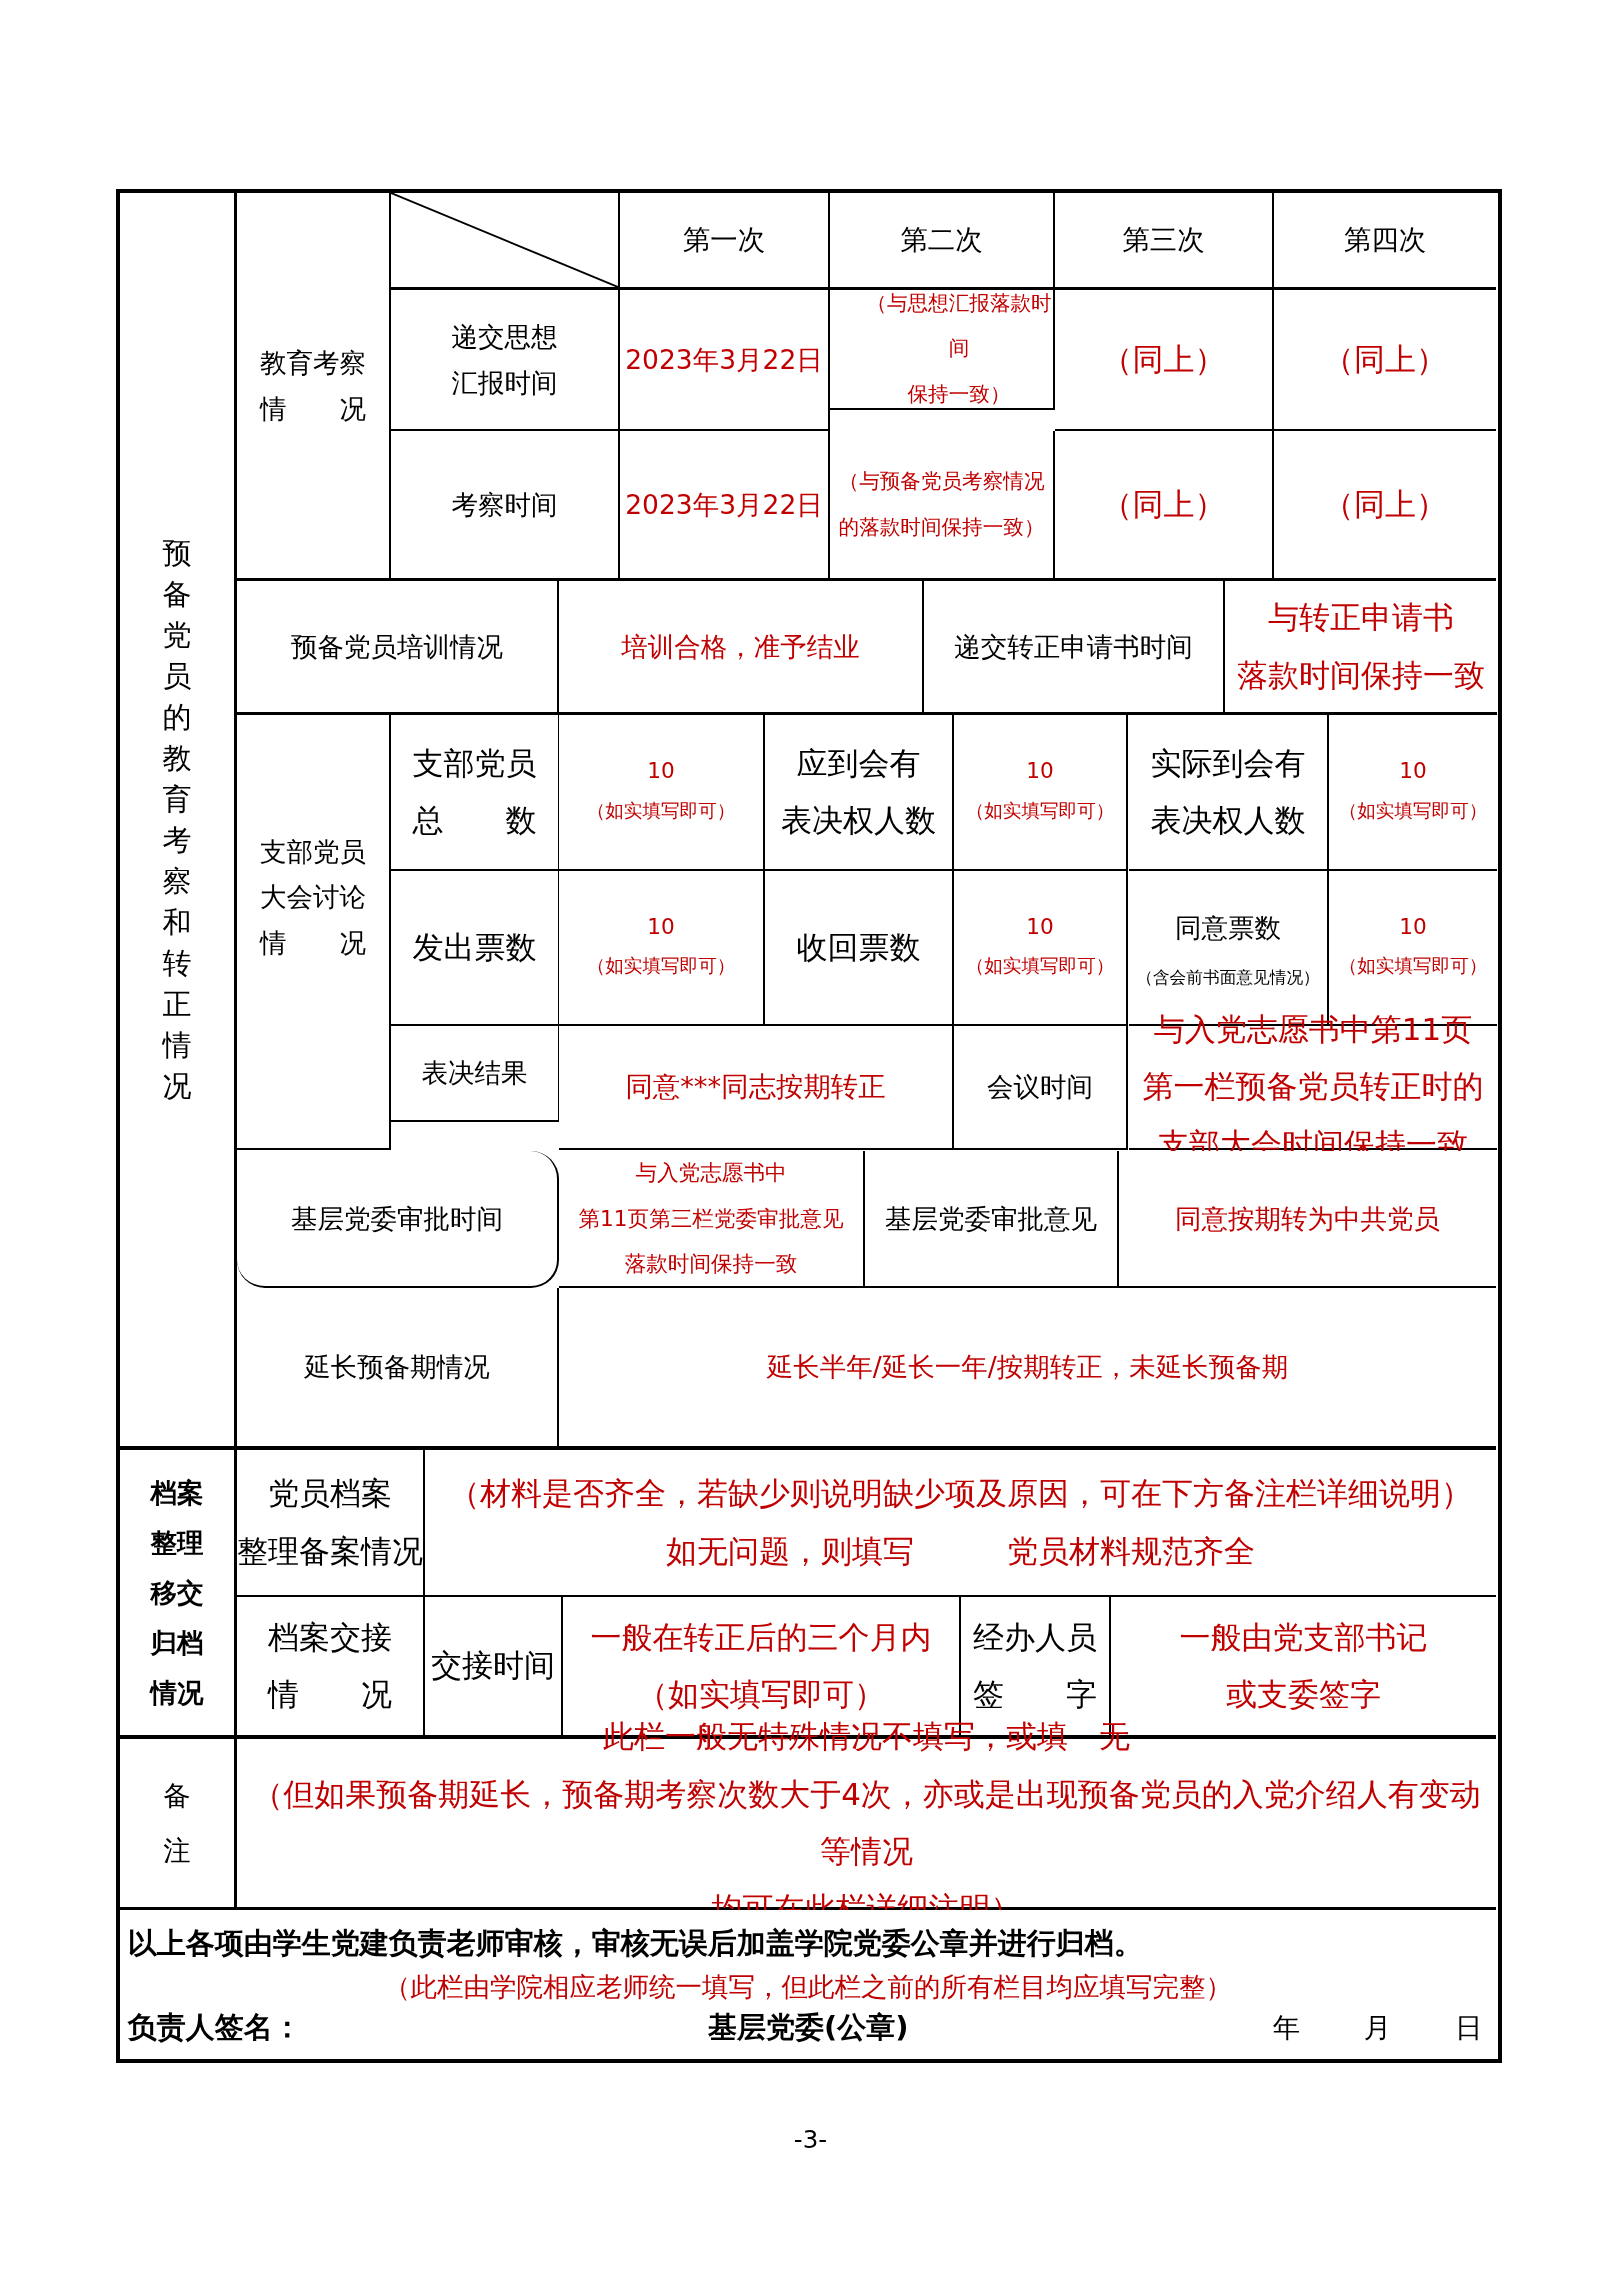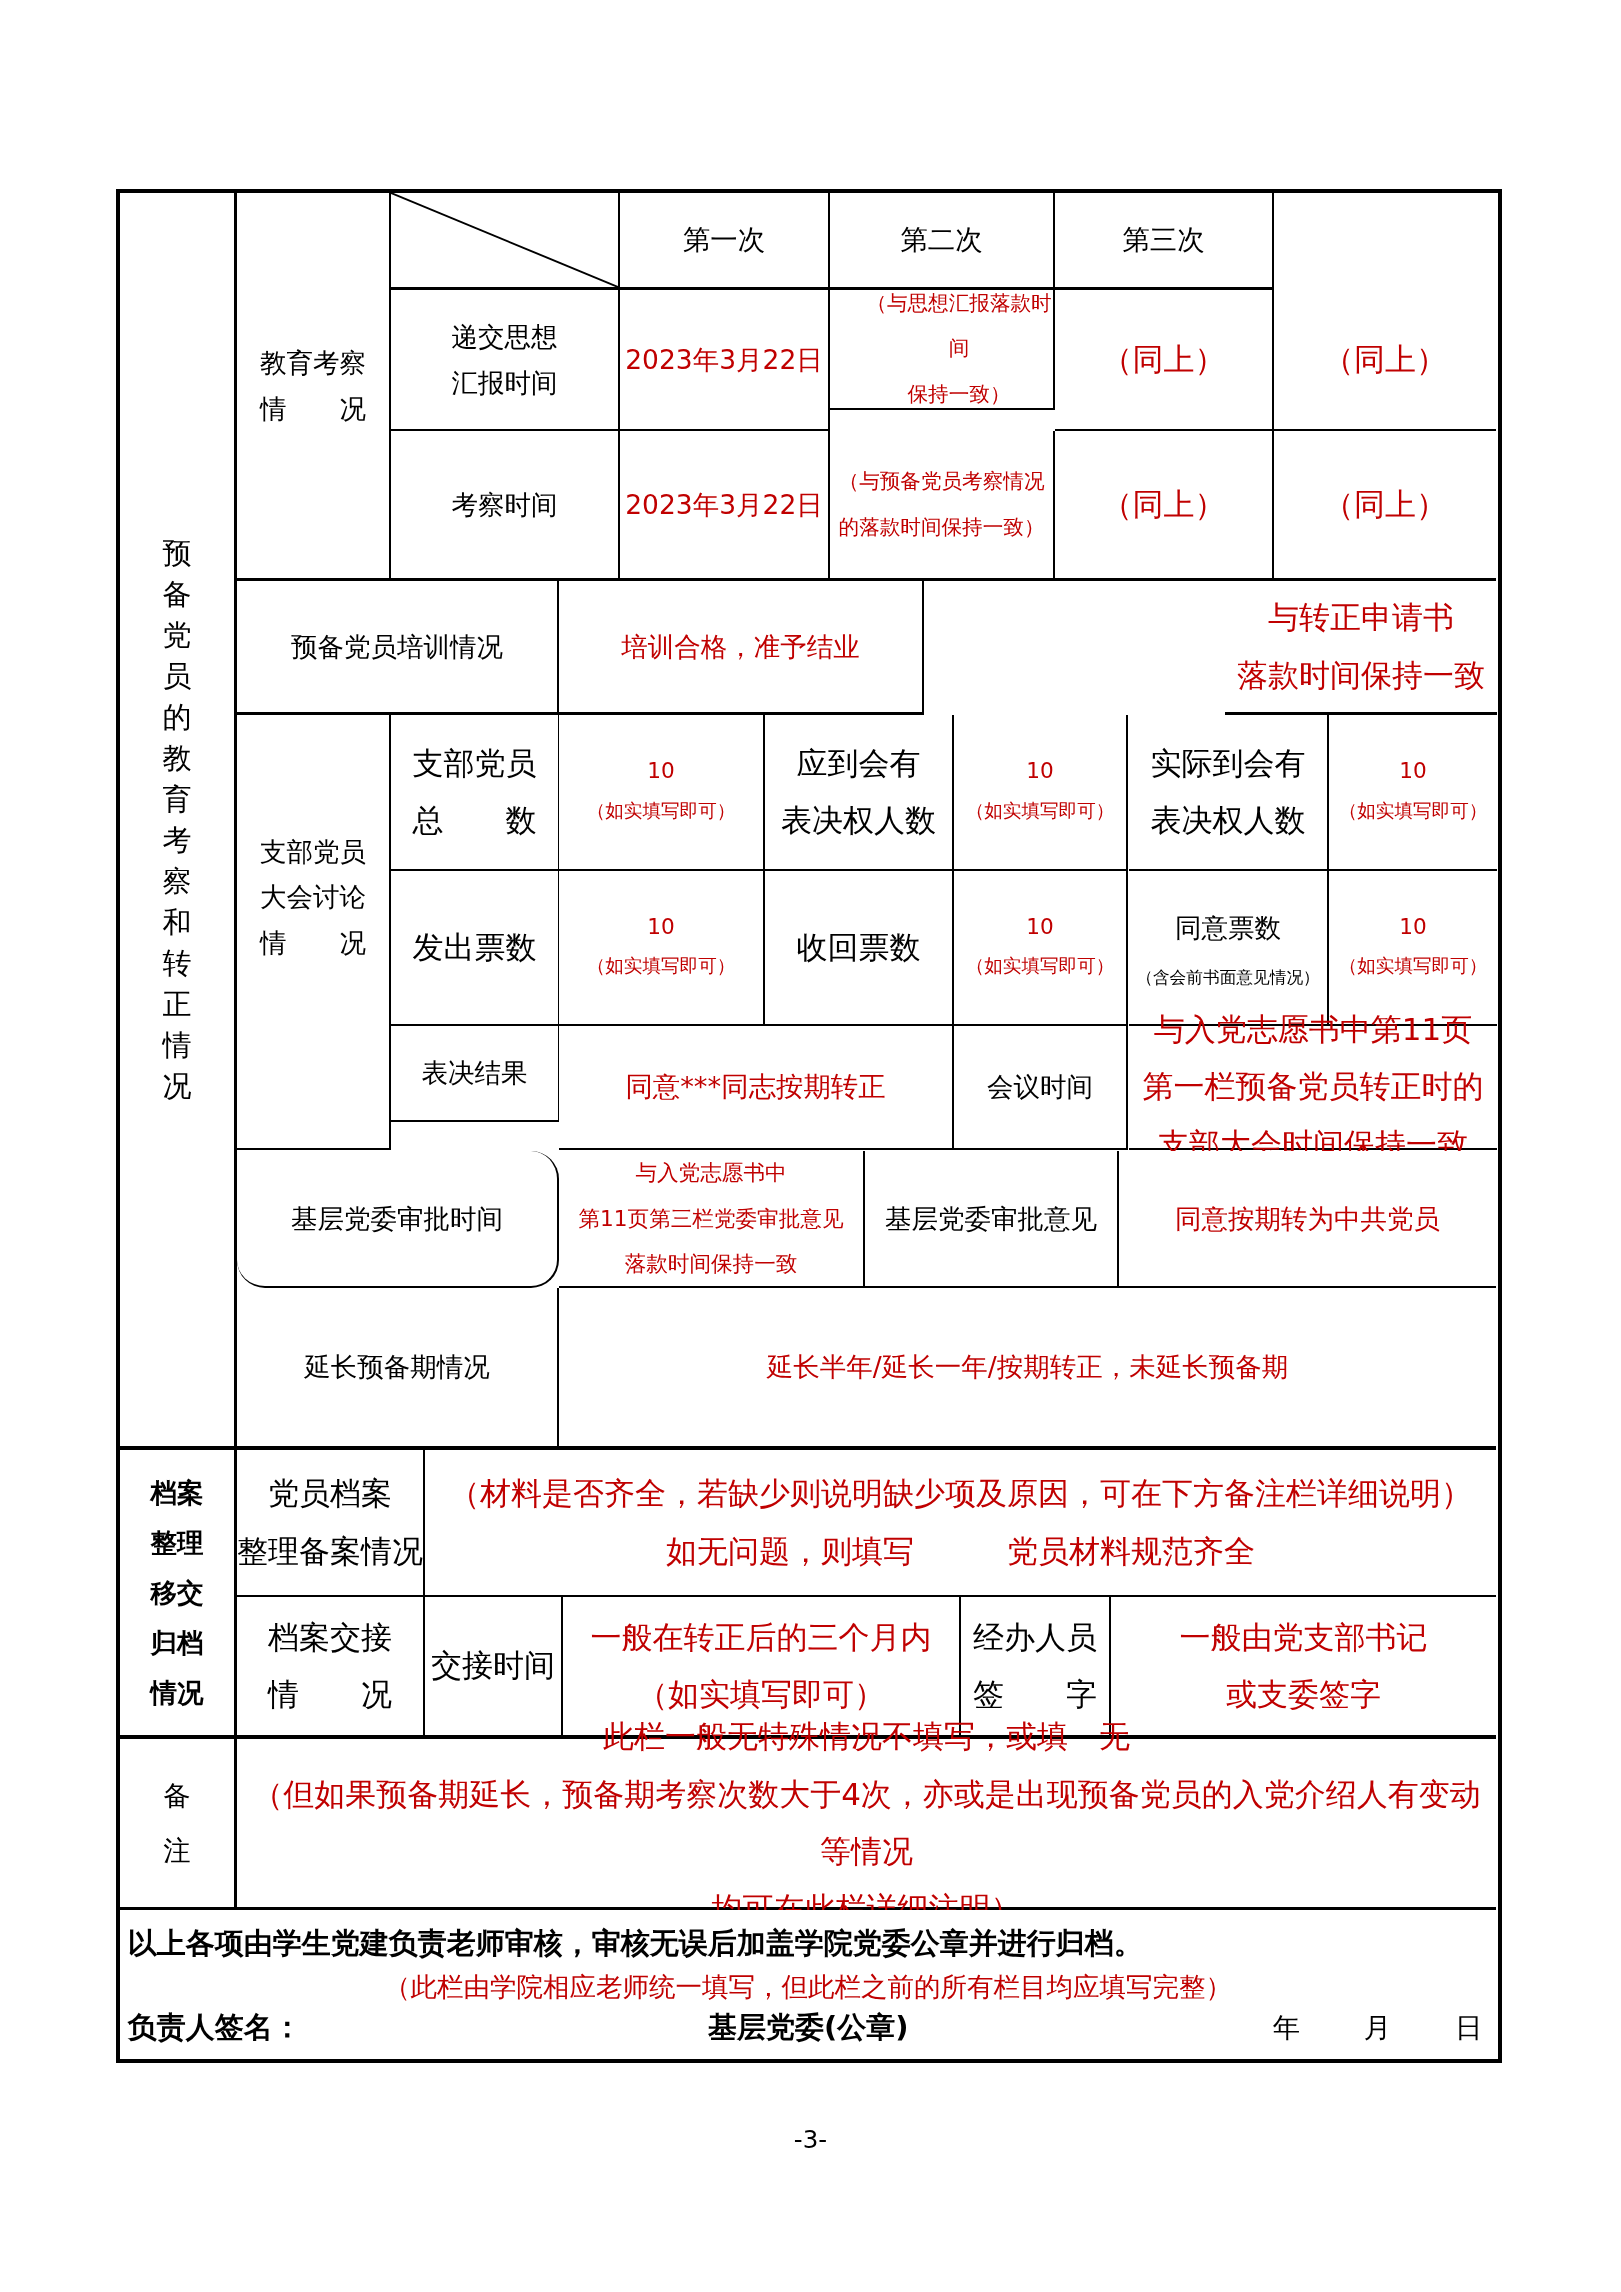--- a/index.html
+++ b/index.html
@@ -70,20 +70,21 @@
     </div>
 
     <div class="cell b4" style="left:271px;top:0;width:229px;height:97px;">
       <svg class="diag-svg" viewBox="0 0 234 99" preserveAspectRatio="none">
         <line x1="0" y1="0" x2="234" y2="99" stroke="#000" stroke-width="2"></line>
       </svg>
     </div>
     <div class="cell b4 f28" style="left:500px;top:0;width:210px;height:97px;">第一次</div>
     <div class="cell b4 f28" style="left:710px;top:0;width:225px;height:97px;">第二次</div>
     <div class="cell b4 f28" style="left:935px;top:0;width:219px;height:97px;">第三次</div>
+    <div class="cell b4 f28 er" style="left:1154px;top:0;width:222px;height:97px;">第四次</div>
 
     <div class="cell f27" style="left:271px;top:97px;width:229px;height:141px;">
       <span class="ln">递交思想</span>
       <span class="ln">汇报时间</span>
     </div>
     <div class="cell red f27" style="left:500px;top:97px;width:210px;height:141px;">2023年3月22日</div>
     <div class="cell red f21" style="left:710px;top:97px;width:225px;height:120px;padding-left:35px;">
       <span class="ln">（与思想汇报落款时间</span>
       <span class="ln">保持一致）</span>
     </div>
@@ -94,20 +95,21 @@
     <div class="cell b4 red f27" style="left:500px;top:238px;width:210px;height:150px;">2023年3月22日</div>
     <div class="cell b4 red f21" style="left:710px;top:238px;width:225px;height:150px;">
       <span class="ln">（与预备党员考察情况</span>
       <span class="ln">的落款时间保持一致）</span>
     </div>
     <div class="cell b4 red f26" style="left:935px;top:238px;width:219px;height:150px;">（同上）</div>
     <div class="cell b4 red f26 er" style="left:1154px;top:238px;width:222px;height:150px;">（同上）</div>
 
     <div class="cell b4 f27" style="left:117px;top:388px;width:322px;height:134px;">预备党员培训情况</div>
     <div class="cell b4 red f27" style="left:439px;top:388px;width:365px;height:134px;">培训合格，准予结业</div>
+    <div class="cell b4 f27" style="left:804px;top:388px;width:301px;height:134px;">递交转正申请书时间</div>
     <div class="cell b4 red f26 er" style="left:1105px;top:388px;width:272px;height:134px;">
       <span class="ln">与转正申请书</span>
       <span class="ln">落款时间保持一致</span>
     </div>
 
     <div class="cell f27" style="left:117px;top:522px;width:154px;height:435px;padding-bottom:69px;">
       <span class="ln">支部党员</span>
       <span class="ln">大会讨论</span>
       <span class="ln">情　　况</span>
     </div>

